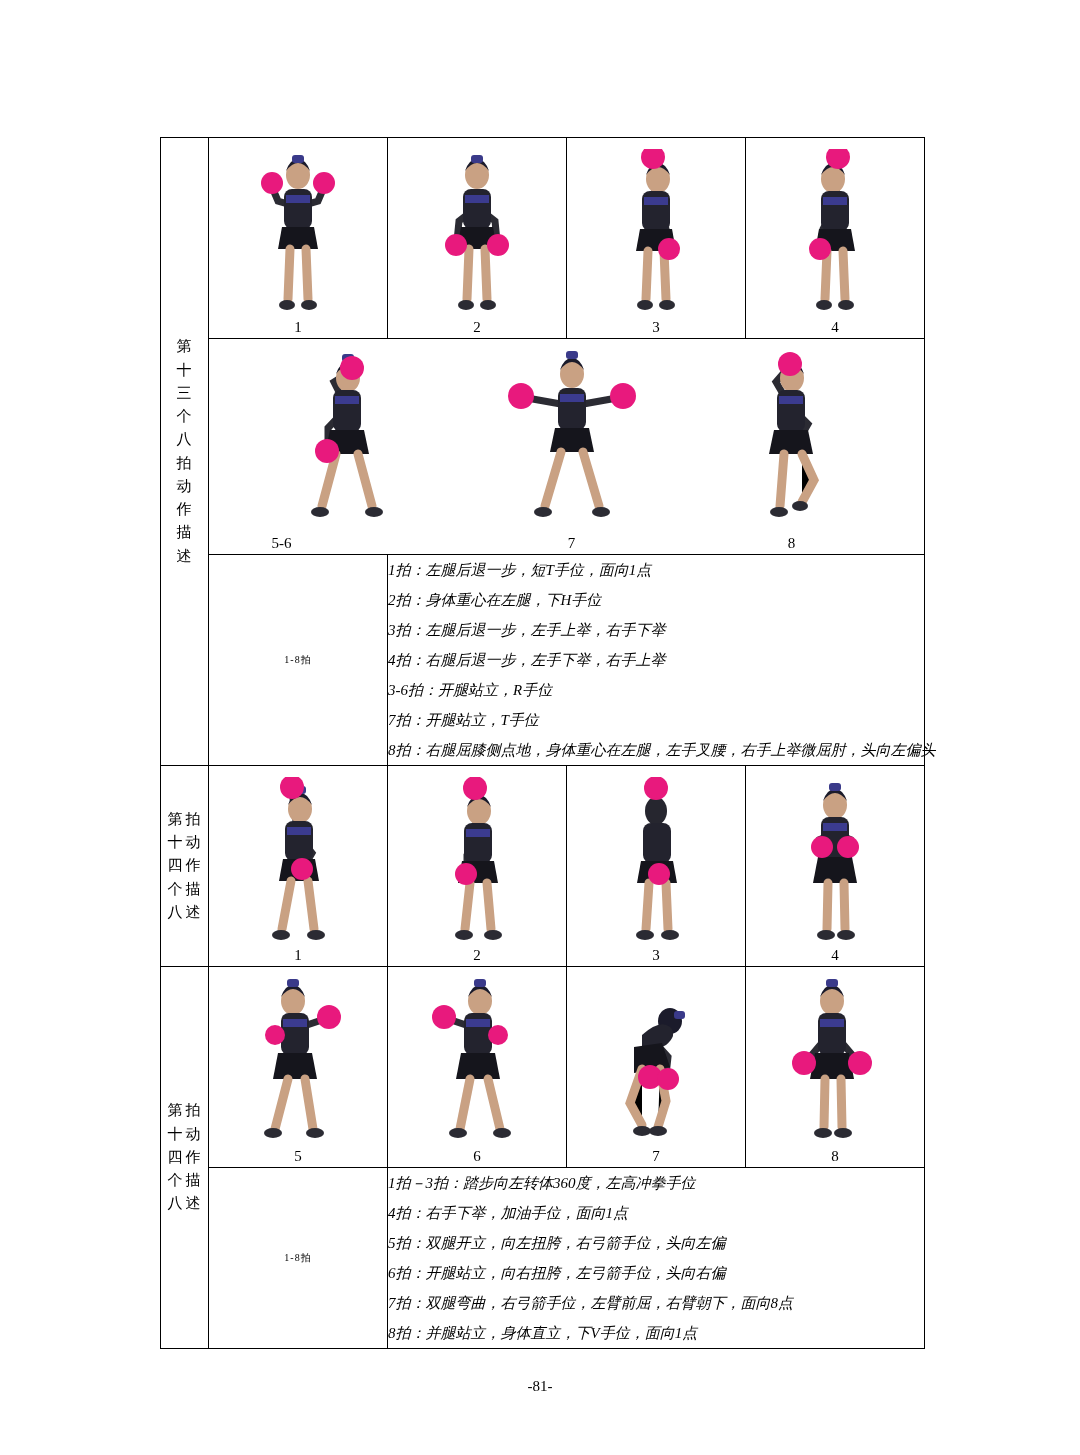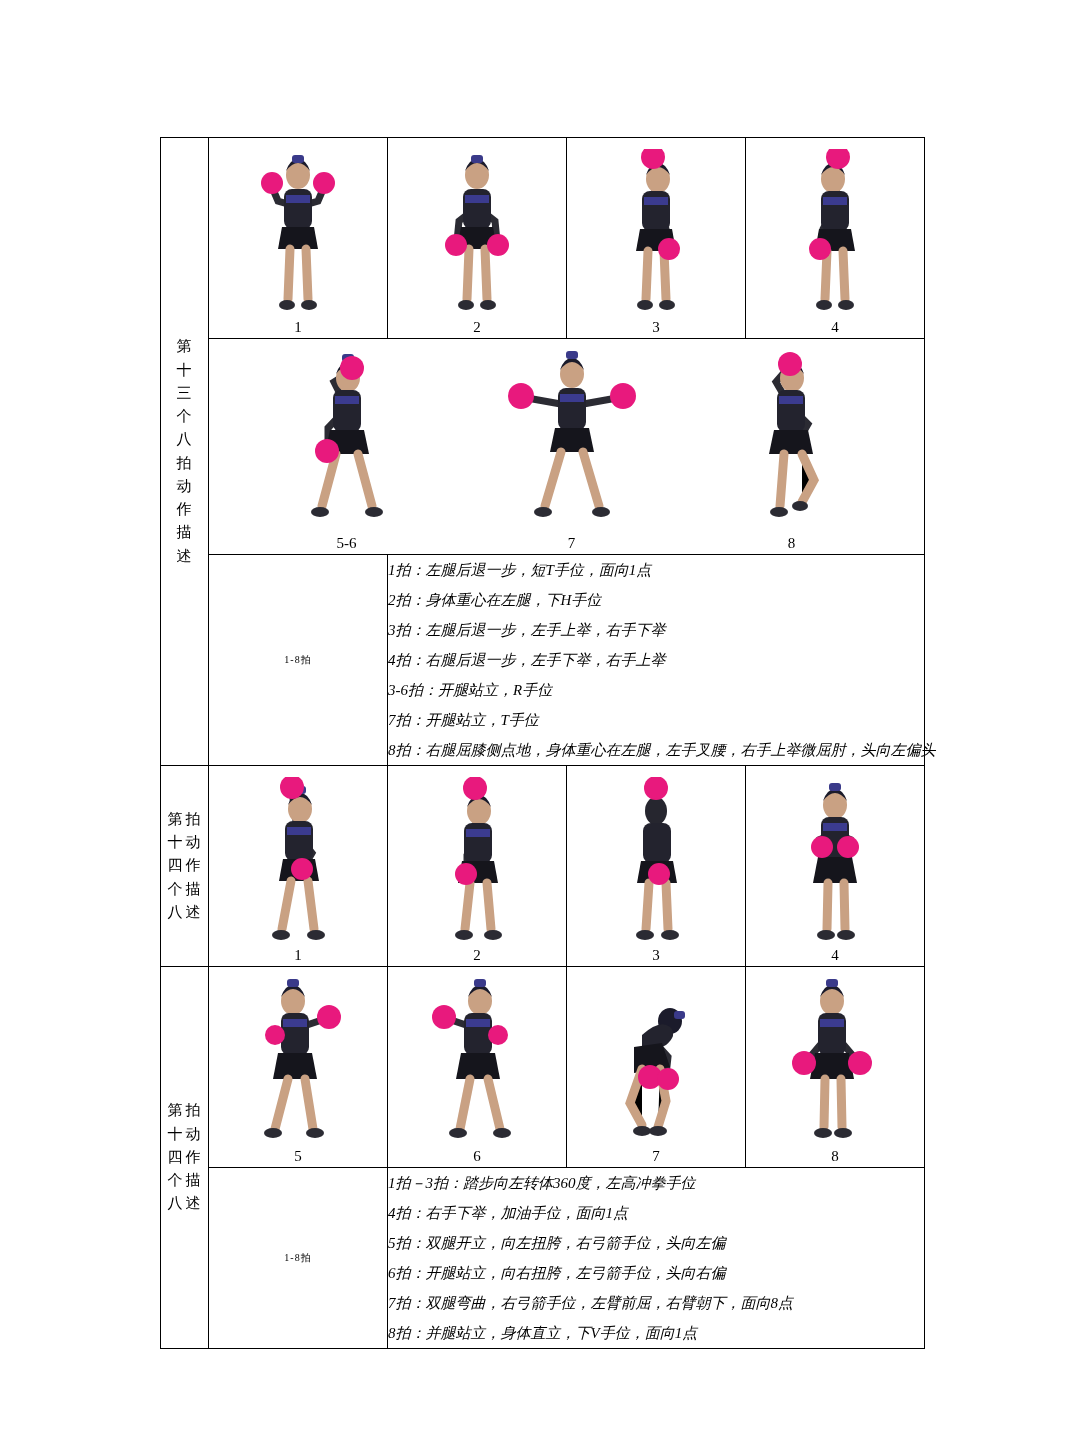--- a/index.html
+++ b/index.html
@@ -296,21 +296,21 @@
                   <path d="M62 108 L58 160"></path>
                   <path d="M80 108 L92 134 L80 156"></path>
                 </g>
                 <ellipse cx="57" cy="166" rx="9" ry="5" fill="#2b2b33"></ellipse>
                 <ellipse cx="78" cy="160" rx="8" ry="5" fill="#2b2b33"></ellipse>
                 <circle cx="68" cy="18" r="12" fill="#e8197d"></circle>
               </svg>
             </div>
           </div>
           <div style="position:absolute;bottom:2px;left:0;right:0;display:flex;justify-content:space-around;padding:0 30px;box-sizing:border-box;">
-            <div style="width:150px;text-align:center;font-size:15px;">5-6</div>
+            <div style="width:150px;text-align:left;font-size:15px;">5-6</div>
             <div style="width:170px;text-align:center;font-size:15px;">7</div>
             <div style="width:140px;text-align:center;font-size:15px;">8</div>
           </div>
         </td>
       </tr>
 
       <tr>
         <td class="beatcell">1-8拍</td>
         <td class="desc" colspan="3">
           <div>1拍：左腿后退一步，短T手位，面向1点</div>
@@ -575,14 +575,15 @@
           <div>5拍：双腿开立，向左扭胯，右弓箭手位，头向左偏</div>
           <div>6拍：开腿站立，向右扭胯，左弓箭手位，头向右偏</div>
           <div>7拍：双腿弯曲，右弓箭手位，左臂前屈，右臂朝下，面向8点</div>
           <div>8拍：并腿站立，身体直立，下V手位，面向1点</div>
         </td>
       </tr>
 
     </tbody>
   </table>
 
+  <div class="pagenum">-81-</div>
 
 </div>
 
 </body></html>

